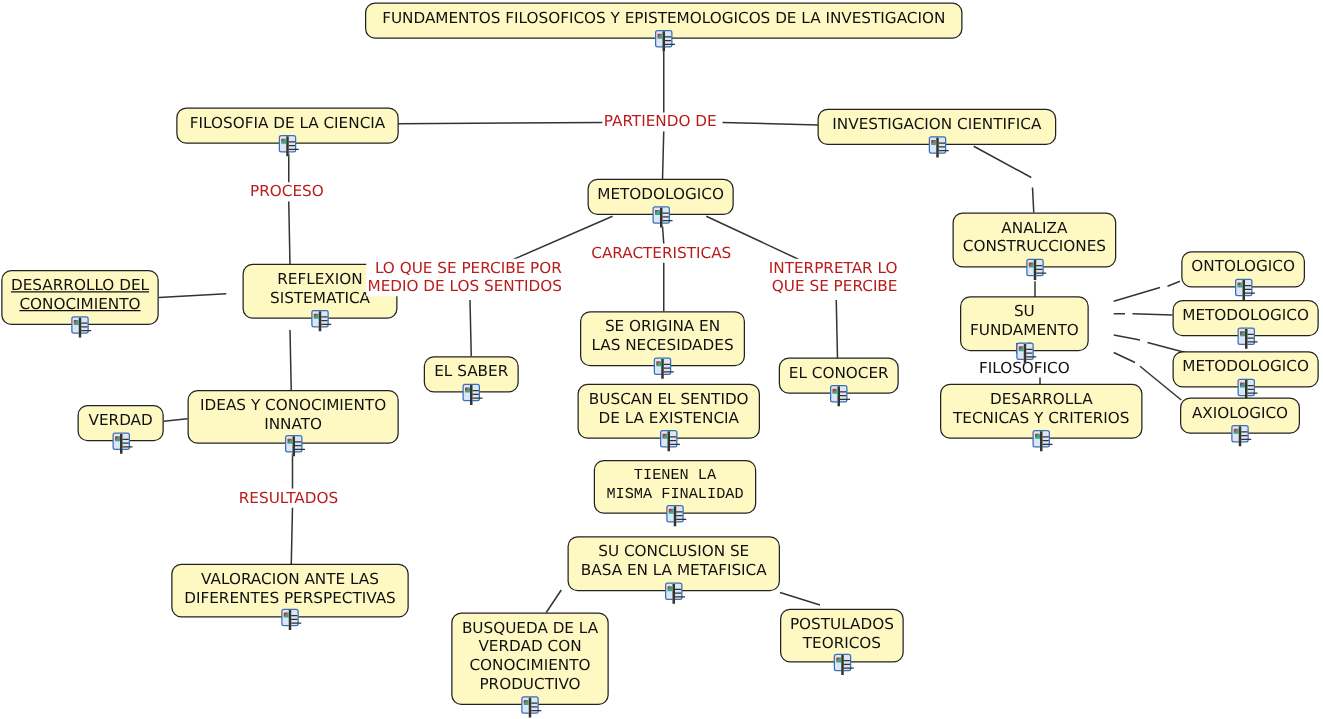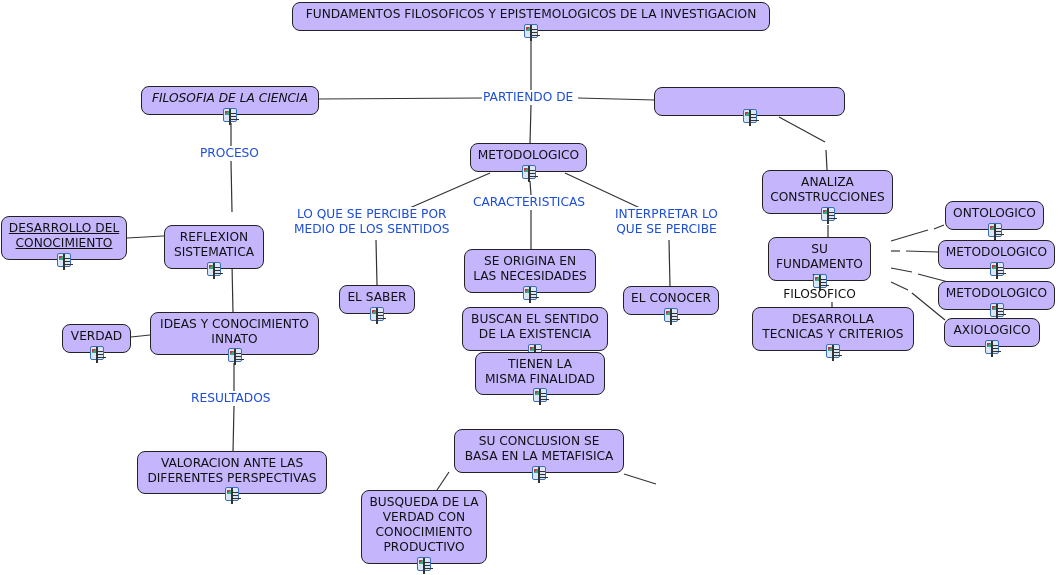--- a/index.html
+++ b/index.html
@@ -2,35 +2,35 @@
 <html><head>
 <meta charset="utf-8">
 <style>
   html, body { margin:0; padding:0; background:#ffffff; }
   body { width:1058px; height:575px; position:relative; overflow:hidden;
          font-family:"DejaVu Sans", "Liberation Sans", sans-serif; }
   #canvas { position:absolute; left:0; top:0; width:1058px; height:575px; }
   svg#links { position:absolute; left:0; top:0; width:1058px; height:575px; }
   svg#links line { stroke:#333; stroke-width:1.2; }
   .node { position:absolute; box-sizing:border-box;
-          background:#c4b5fd; border:1px solid #222; border-radius:8px;
+          background:#fef9c3; border:1px solid #222; border-radius:8px;
           text-align:center; font-size:12.2px; line-height:15px; color:#111;
           padding:4px 6px 0 6px; cursor:pointer; }
   .node .label { display:block; white-space:pre-line; }
   .resicon { position:absolute; left:50%; transform:translateX(-50%);
              width:14px; height:14px; box-sizing:border-box;
              border:1px solid #3a6fb5; border-radius:2px; background:#dbe7f6;
              padding:1px; bottom:-8px; }
   .resicon .paper { position:relative; width:100%; height:100%; box-sizing:border-box;
                     background:#fbf6c8; border:1px solid #333; }
   .resicon .pic { position:absolute; right:1px; top:1px; width:4px; height:4px;
                   background:linear-gradient(135deg,#c33 0 40%,#3a8 40% 100%); }
   .resicon .ln { position:absolute; left:1px; height:1px; background:#333; width:5px; }
   .linkphrase { position:absolute; background:#ffffff; font-size:12.2px; line-height:15px;
-                color:#1d4ed8; text-align:center; white-space:pre-line; padding:0 1px; }
+                color:#b91c1c; text-align:right; white-space:pre-line; padding:0 1px; }
 </style>
 </head>
 <body>
 
 <div id="canvas">
   <svg id="links">
 
     <line x1="531" y1="38" x2="531" y2="92"></line>
     <line x1="318" y1="99" x2="482" y2="98"></line>
     <line x1="578" y1="98" x2="655" y2="100"></line>
@@ -65,35 +65,36 @@
     <line x1="891" y1="282" x2="908" y2="290"></line>
     <line x1="912" y1="293" x2="945" y2="320"></line>
     <line x1="832" y1="302" x2="832" y2="308"></line>
   </svg>
 
   <div class="node" style="left:292px;top:2px;width:478px;height:29px;">
     <span class="label">FUNDAMENTOS FILOSOFICOS Y EPISTEMOLOGICOS DE LA INVESTIGACION</span>
     <span class="resicon"><span class="paper"><span class="pic"></span><span class="ln" style="top:3px"></span><span class="ln" style="top:6px"></span><span class="ln" style="top:9px;width:8px"></span></span></span>
   </div>
 
-  <div class="node" style="left:141px;top:86px;width:178px;height:29px;font-style:italic;">
+  <div class="node" style="left:141px;top:86px;width:178px;height:29px;">
     <span class="label">FILOSOFIA DE LA CIENCIA</span>
     <span class="resicon"><span class="paper"><span class="pic"></span><span class="ln" style="top:3px"></span><span class="ln" style="top:6px"></span><span class="ln" style="top:9px;width:8px"></span></span></span>
   </div>
 
   <div class="node" style="left:654px;top:87px;width:191px;height:29px;">
+    <span class="label">INVESTIGACION CIENTIFICA</span>
     <span class="resicon"><span class="paper"><span class="pic"></span><span class="ln" style="top:3px"></span><span class="ln" style="top:6px"></span><span class="ln" style="top:9px;width:8px"></span></span></span>
   </div>
 
   <div class="node" style="left:470px;top:143px;width:117px;height:29px;">
     <span class="label">METODOLOGICO</span>
     <span class="resicon"><span class="paper"><span class="pic"></span><span class="ln" style="top:3px"></span><span class="ln" style="top:6px"></span><span class="ln" style="top:9px;width:8px"></span></span></span>
   </div>
 
-  <div class="node" style="left:164px;top:211px;width:100px;height:44px;margin-top:14px;">
+  <div class="node" style="left:194px;top:211px;width:124px;height:44px;">
     <span class="label">REFLEXION
 SISTEMATICA</span>
     <span class="resicon"><span class="paper"><span class="pic"></span><span class="ln" style="top:3px"></span><span class="ln" style="top:6px"></span><span class="ln" style="top:9px;width:8px"></span></span></span>
   </div>
 
   <div class="node" style="left:1px;top:216px;width:126px;height:44px;text-decoration:underline;">
     <span class="label">DESARROLLO DEL
 CONOCIMIENTO</span>
     <span class="resicon"><span class="paper"><span class="pic"></span><span class="ln" style="top:3px"></span><span class="ln" style="top:6px"></span><span class="ln" style="top:9px;width:8px"></span></span></span>
   </div>
@@ -125,40 +126,45 @@
 LAS NECESIDADES</span>
     <span class="resicon"><span class="paper"><span class="pic"></span><span class="ln" style="top:3px"></span><span class="ln" style="top:6px"></span><span class="ln" style="top:9px;width:8px"></span></span></span>
   </div>
 
   <div class="node" style="left:462px;top:307px;width:146px;height:44px;">
     <span class="label">BUSCAN EL SENTIDO
 DE LA EXISTENCIA</span>
     <span class="resicon"><span class="paper"><span class="pic"></span><span class="ln" style="top:3px"></span><span class="ln" style="top:6px"></span><span class="ln" style="top:9px;width:8px"></span></span></span>
   </div>
 
-  <div class="node" style="left:475px;top:352px;width:130px;height:43px;">
+  <div class="node" style="left:475px;top:368px;width:130px;height:43px;font-family:Liberation Mono, monospace;">
     <span class="label">TIENEN LA
 MISMA FINALIDAD</span>
     <span class="resicon"><span class="paper"><span class="pic"></span><span class="ln" style="top:3px"></span><span class="ln" style="top:6px"></span><span class="ln" style="top:9px;width:8px"></span></span></span>
   </div>
 
   <div class="node" style="left:454px;top:429px;width:170px;height:44px;">
     <span class="label">SU CONCLUSION SE
 BASA EN LA METAFISICA</span>
     <span class="resicon"><span class="paper"><span class="pic"></span><span class="ln" style="top:3px"></span><span class="ln" style="top:6px"></span><span class="ln" style="top:9px;width:8px"></span></span></span>
   </div>
 
   <div class="node" style="left:361px;top:490px;width:126px;height:74px;">
     <span class="label">BUSQUEDA DE LA
 VERDAD CON
 CONOCIMIENTO
 PRODUCTIVO</span>
     <span class="resicon"><span class="paper"><span class="pic"></span><span class="ln" style="top:3px"></span><span class="ln" style="top:6px"></span><span class="ln" style="top:9px;width:8px"></span></span></span>
   </div>
 
+  <div class="node" style="left:624px;top:487px;width:99px;height:43px;">
+    <span class="label">POSTULADOS
+TEORICOS</span>
+    <span class="resicon"><span class="paper"><span class="pic"></span><span class="ln" style="top:3px"></span><span class="ln" style="top:6px"></span><span class="ln" style="top:9px;width:8px"></span></span></span>
+  </div>
 
   <div class="node" style="left:623px;top:286px;width:96px;height:29px;">
     <span class="label">EL CONOCER</span>
     <span class="resicon"><span class="paper"><span class="pic"></span><span class="ln" style="top:3px"></span><span class="ln" style="top:6px"></span><span class="ln" style="top:9px;width:8px"></span></span></span>
   </div>
 
   <div class="node" style="left:762px;top:170px;width:131px;height:44px;">
     <span class="label">ANALIZA
 CONSTRUCCIONES</span>
     <span class="resicon"><span class="paper"><span class="pic"></span><span class="ln" style="top:3px"></span><span class="ln" style="top:6px"></span><span class="ln" style="top:9px;width:8px"></span></span></span>

